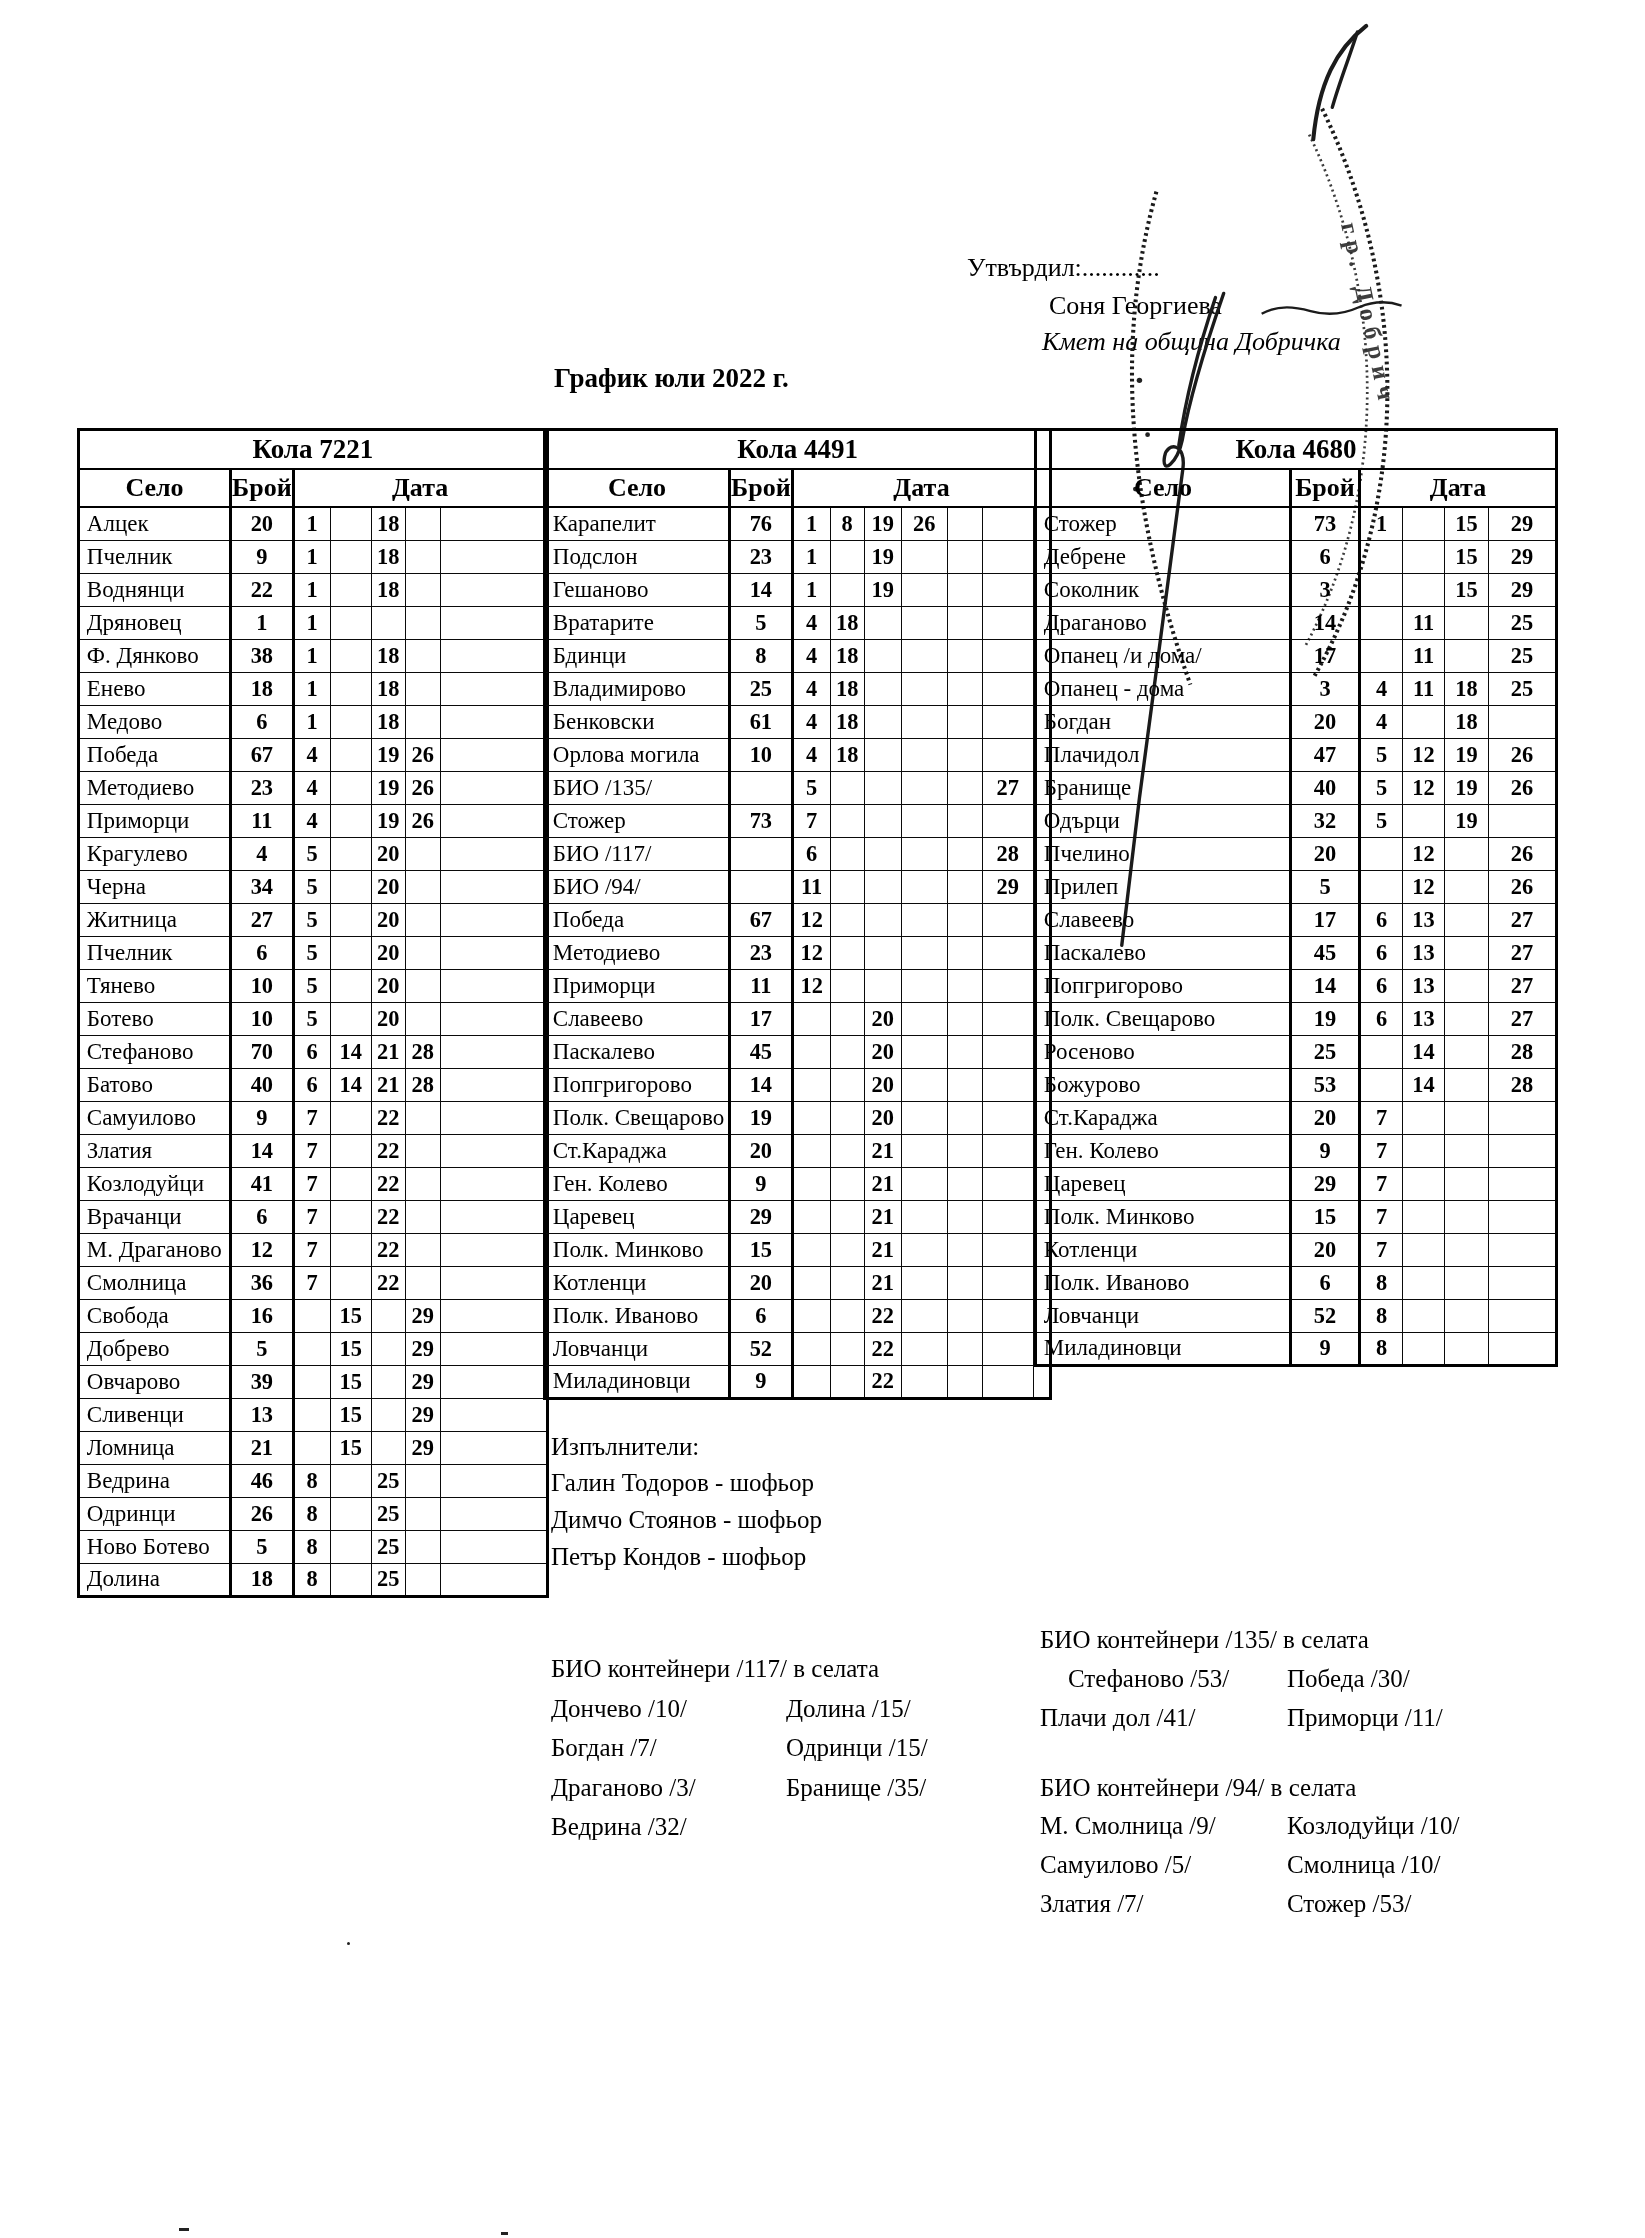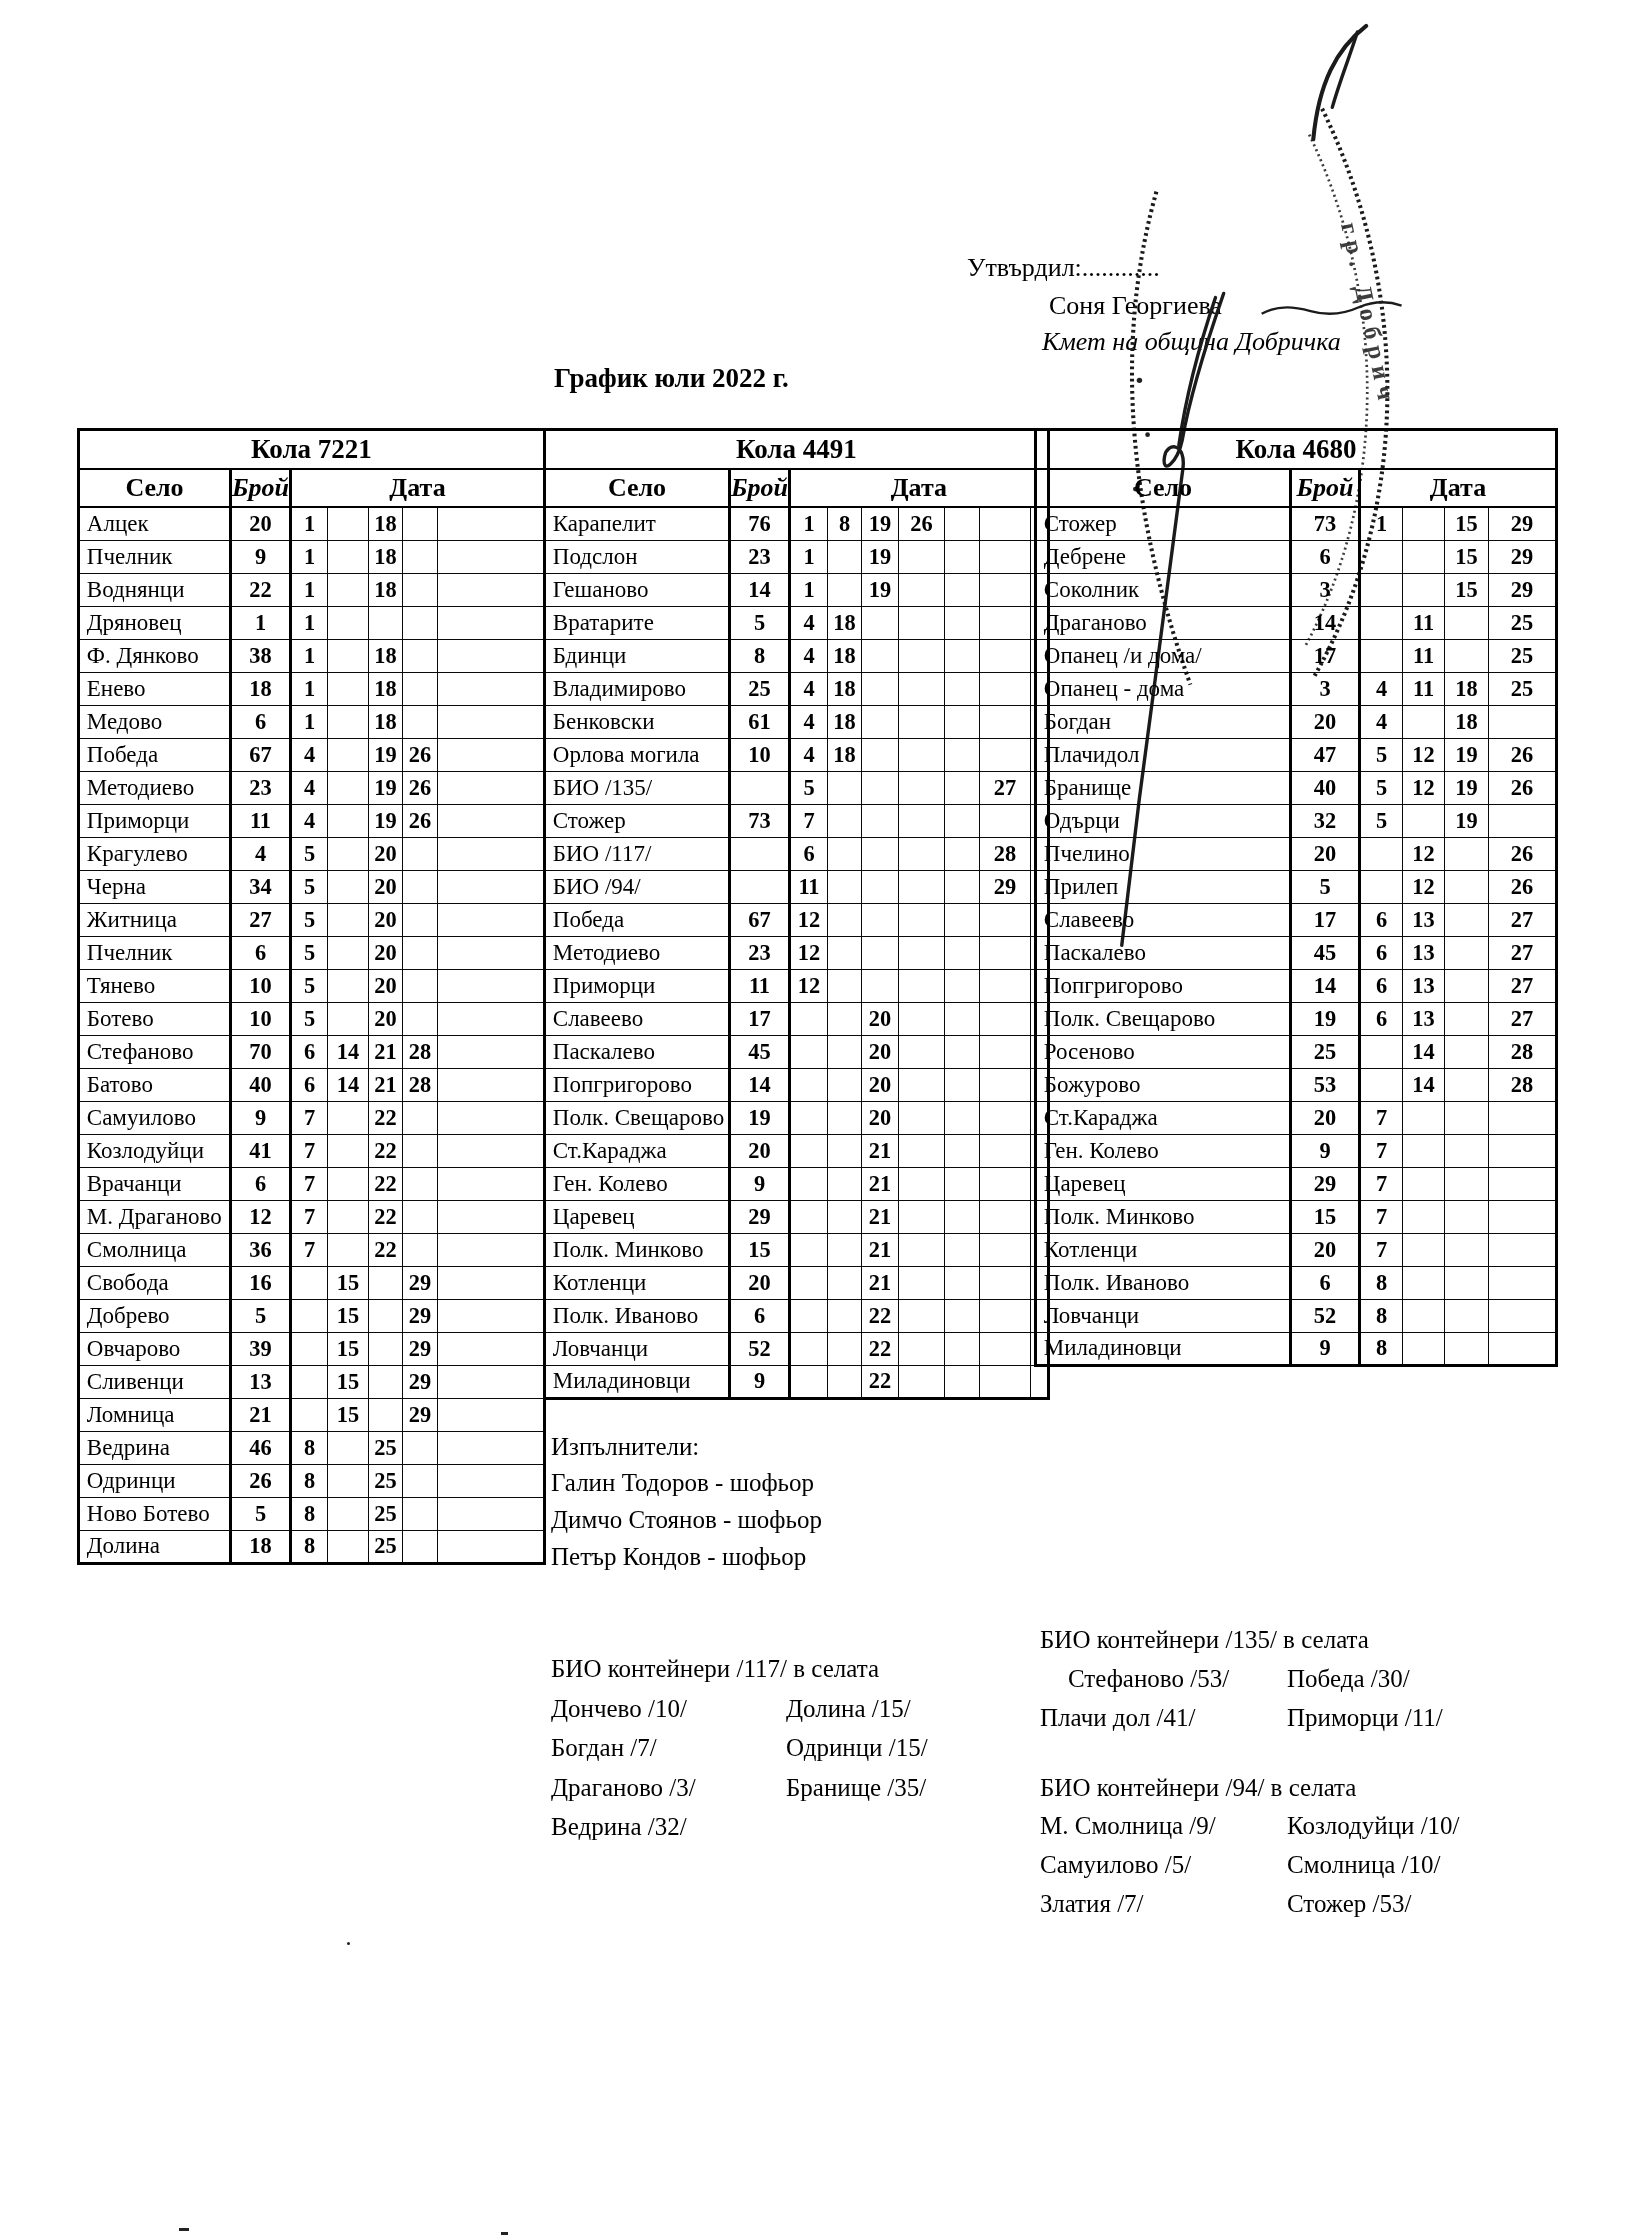--- a/index.html
+++ b/index.html
@@ -11,21 +11,21 @@
   .approve{left:967px;top:253px;font-size:26px;}
   .approver{left:1049px;top:291px;font-size:26px;}
   .approver-title{left:1042px;top:327px;font-size:26px;font-style:italic;}
   .doc-title{left:554px;top:363px;font-size:27px;font-weight:bold;}
   
   .t-wrap{position:absolute;top:428px;border-radius:29px;}
   table.grid{border-collapse:collapse;table-layout:fixed;border:3.4px solid #000;}
   .grid td{border:1.7px solid #0a0a0a;overflow:hidden;white-space:nowrap;padding:0;}
   .grid td.tname{font-weight:bold;font-size:27px;text-align:center;height:37px;border-bottom:2.7px solid #000;}
   .grid td.hv,.grid td.hd{font-weight:bold;font-size:26px;text-align:center;height:36px;border-bottom:2.7px solid #000;}
-  .grid td.hc{font-weight:bold;font-size:26px;text-align:center;height:36px;border-bottom:2.7px solid #000;border-left:3.1px solid #000;border-right:3.1px solid #000;font-style:italic;}
+  .grid td.hc{font-weight:bold;font-size:26px;text-align:center;height:36px;border-bottom:2.7px solid #000;border-left:3.1px solid #000;border-right:3.1px solid #000;}
   .grid tr.brow{height:33px;}
   .grid td.v{font-size:23px;padding-left:6.8px;}
   .grid td.n{font-size:22.4px;font-weight:bold;text-align:center;border-left:3.1px solid #000;border-right:3.1px solid #000;}
   .grid td.d{font-size:22.4px;font-weight:bold;text-align:center;}
   
   .exec-label{font-size:25px;}
   .exec-item{font-size:25px;}
   .bio-title{font-size:25px;}
   .bio-item{font-size:25px;}
   .overlay{position:absolute;left:0;top:0;pointer-events:none;}
@@ -238,20 +238,29 @@
               <td class="n">40</td>
               <td class="d">6</td>
               <td class="d">14</td>
               <td class="d">21</td>
               <td class="d">28</td>
               <td></td>
             </tr>
             <tr class="brow">
               <td class="v">Самуилово</td>
               <td class="n">9</td>
+              <td class="d">7</td>
+              <td class="d"></td>
+              <td class="d">22</td>
+              <td class="d"></td>
+              <td></td>
+            </tr>
+            <tr class="brow">
+              <td class="v">Златия</td>
+              <td class="n">14</td>
               <td class="d">7</td>
               <td class="d"></td>
               <td class="d">22</td>
               <td class="d"></td>
               <td></td>
             </tr>
             <tr class="brow">
               <td class="v">Козлодуйци</td>
               <td class="n">41</td>
               <td class="d">7</td>

